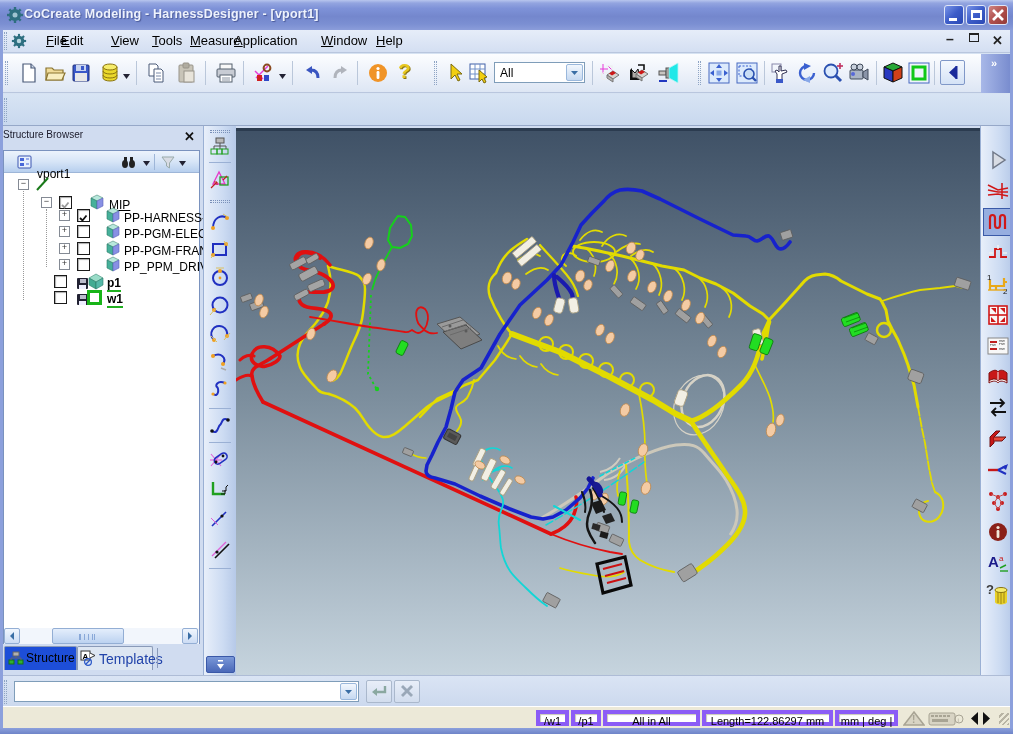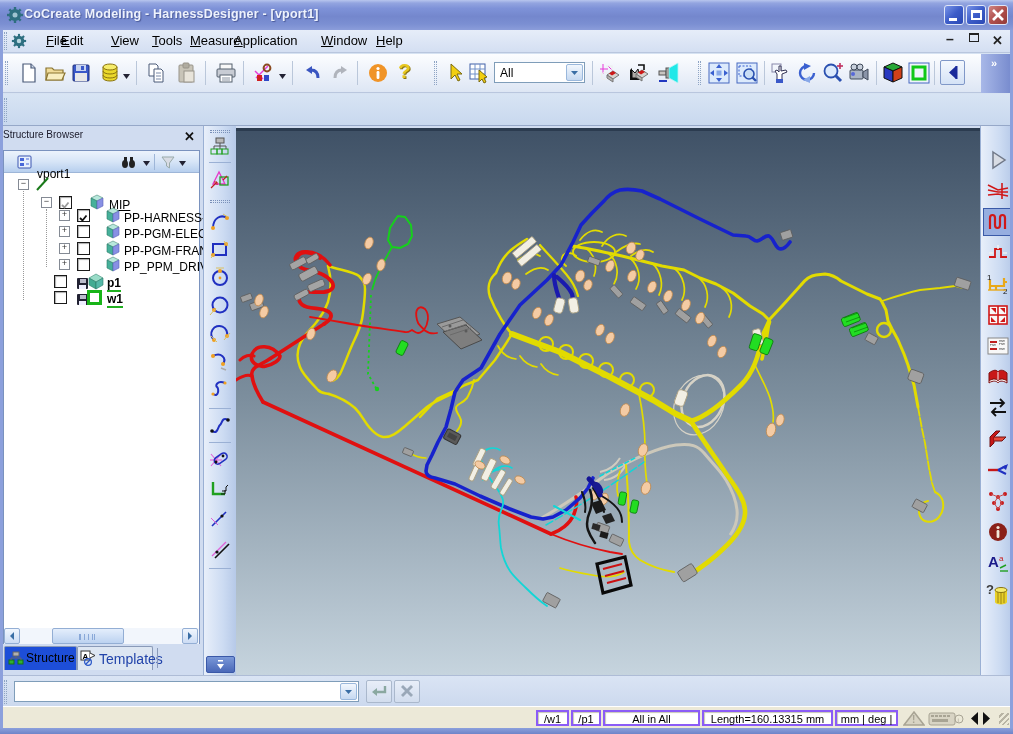--- a/index.html
+++ b/index.html
@@ -41,21 +41,21 @@
 #ltools{left:203px;top:0px;width:33px;height:549px;background:linear-gradient(90deg,#e8effa 0%,#ccdbf2 60%,#b6c9e8 100%);border-left:1px solid #9ab0d4;}
 
 #rtools{left:980px;top:0px;width:33px;height:549px;background:linear-gradient(90deg,#e8effa 0%,#ccdbf2 60%,#b6c9e8 100%);border-left:1px solid #9ab0d4;}
 
 #viewport{left:236px;top:2px;width:744px;height:547px;background:#44566a;}
 
 #inputrow{left:0,top:675px;left:0;top:675px;width:1013px;height:31px;background:linear-gradient(180deg,#dae4f4,#ccd9ee);border-top:1px solid #aebcd6;}
 #combo{left:14px;top:5px;width:345px;height:21px;background:#fff;border:1px solid #7f9db9;}
 
 #statusbar{left:0;top:706px;width:1013px;height:22px;background:#ece9d8;border-top:1px solid #fff;}
-.sfield{top:3px;height:16px;background:#fff;border:2px solid #8b5cf6;box-shadow:inset 1px 1px 1px #c8c8b8;font-size:11px;color:#000;text-align:center;}
+.sfield{top:3px;height:16px;background:#fff;border:4px solid #8b5cf6;box-shadow:inset 1px 1px 1px #c8c8b8;font-size:11px;color:#000;text-align:center;}
 #bottomedge{left:0;top:728px;width:1013px;height:6px;background:linear-gradient(180deg,#8ca0dc,#6e84c8);}
 
 #frameL{left:0;top:30px;width:3px;height:698px;background:#8ca0dc;}
 #frameR{left:1010px;top:30px;width:3px;height:698px;background:#8ca0dc;}
 </style></head>
 <body>
 <div class="abs" id="titlebar">
  <div class="abs txt">CoCreate Modeling - HarnessDesigner - [vport1]</div>
  <svg class="abs" style="left:6px;top:6px" width="18" height="18" viewBox="0 0 18 18">
       <circle cx="9" cy="9" r="6" fill="#2e6f80"></circle>
@@ -950,21 +950,21 @@
         <g stroke="#9aa8b8" stroke-width="2.8">
           <line x1="7" y1="5" x2="17" y2="15"></line>
           <line x1="17" y1="5" x2="7" y2="15"></line>
         </g>
       </svg></div>
 </div>
 <div class="abs" id="statusbar">
  <div class="abs sfield" style="left:536px;width:33px;line-height:15px;">/w1</div>
  <div class="abs sfield" style="left:571px;width:30px;line-height:15px;">/p1</div>
  <div class="abs sfield" style="left:603px;width:97px;line-height:15px;">All in All WPs/Length</div>
- <div class="abs sfield" style="left:702px;width:131px;line-height:15px;">Length=160.13315 mm</div>
+ <div class="abs sfield" style="left:702px;width:131px;line-height:15px;">Length=122.86297 mm</div>
  <div class="abs sfield" style="left:835px;width:63px;line-height:15px;">mm | deg | g</div>
  <svg class="abs" style="left:903px;top:4px" width="22" height="16">
       <path d="M11,1 L21,14 L1,14 Z" fill="#d8d4c4" stroke="#a8a494" stroke-width="1.5"></path>
       <text x="9" y="12" font-size="10" font-weight="bold" fill="#a8a494">!</text>
     </svg>
  <svg class="abs" style="left:928px;top:4px" width="36" height="16">
       <rect x="1" y="2" width="26" height="12" rx="2" fill="#d8d4c4" stroke="#a8a494"></rect>
       <g fill="#a8a494">
         <rect x="3" y="4" width="3" height="2"></rect>
         <rect x="7" y="4" width="3" height="2"></rect>

